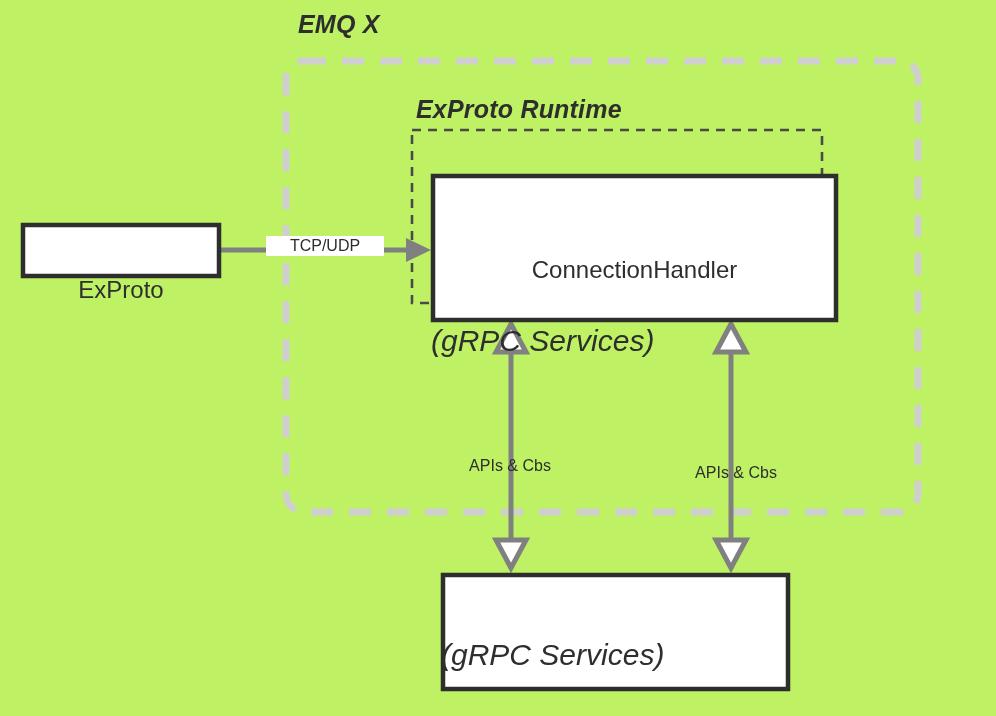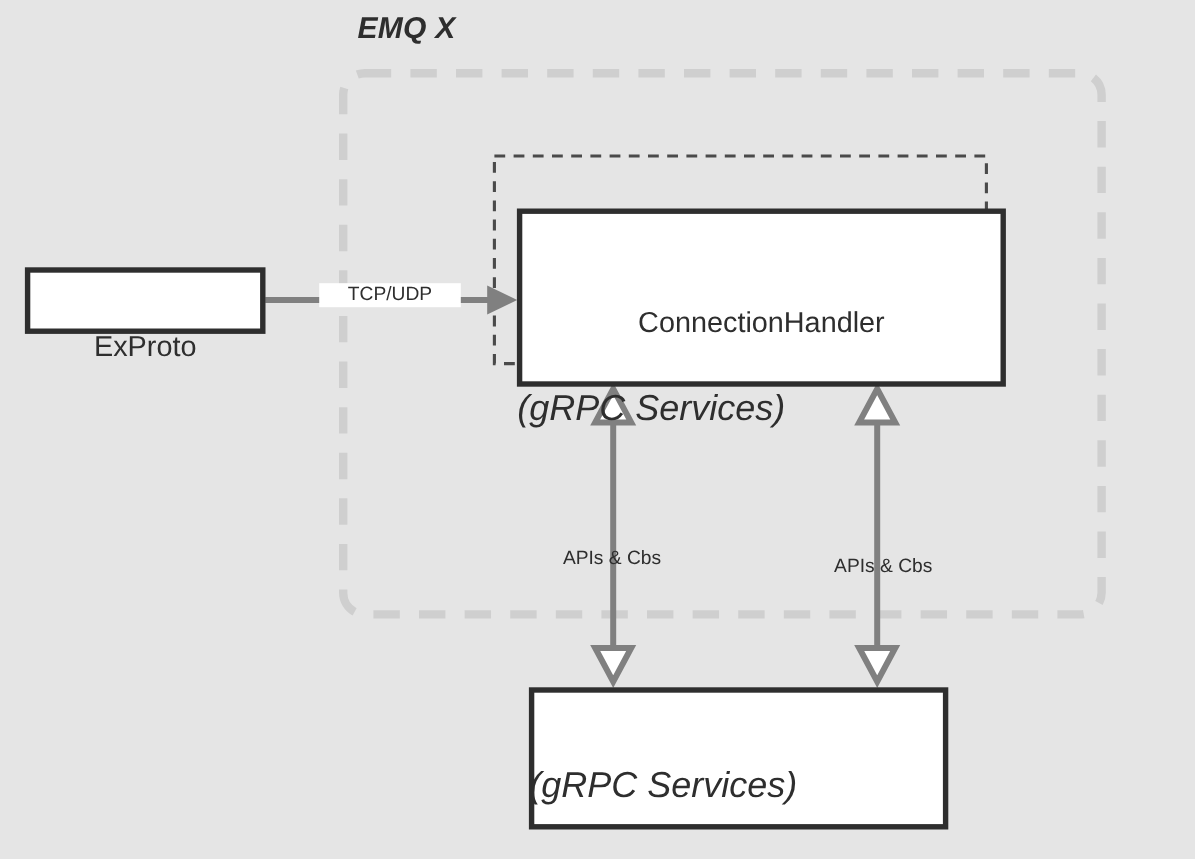--- a/index.html
+++ b/index.html
@@ -8,21 +8,21 @@
     padding: 0;
     background: #ffffff;
   }
   body {
     font-family: "Liberation Sans", sans-serif;
   }
   #diagram-canvas {
     position: relative;
     width: 996px;
     height: 716px;
-    background: #e5e5e5;
+    background: #bef264;
     overflow: hidden;
   }
   #diagram-svg {
     position: absolute;
     left: 0;
     top: 0;
     width: 996px;
     height: 716px;
   }
 
@@ -100,20 +100,21 @@
 
     <rect x="23" y="225" width="196" height="51" fill="#ffffff" stroke="#2e2e2e" stroke-width="4.5"></rect>
 
     <rect x="433" y="176" width="403" height="144" fill="#ffffff" stroke="#2e2e2e" stroke-width="4.5"></rect>
 
     <rect x="443" y="575" width="345" height="114" fill="#ffffff" stroke="#2e2e2e" stroke-width="4.5"></rect>
   </svg>
 
   <div class="lbl group-title" id="emqx-title">EMQ X</div>
 
+  <div class="lbl group-title" id="exproto-title">ExProto Runtime</div>
 
   <div class="lbl" id="device-text">
     <div class="node-title">ExProto</div>
   </div>
 
   <div class="lbl" id="adapter-text">
     <div class="node-title">ConnectionHandler</div>
     <div class="node-sub">(gRPC Services)</div>
   </div>
 

